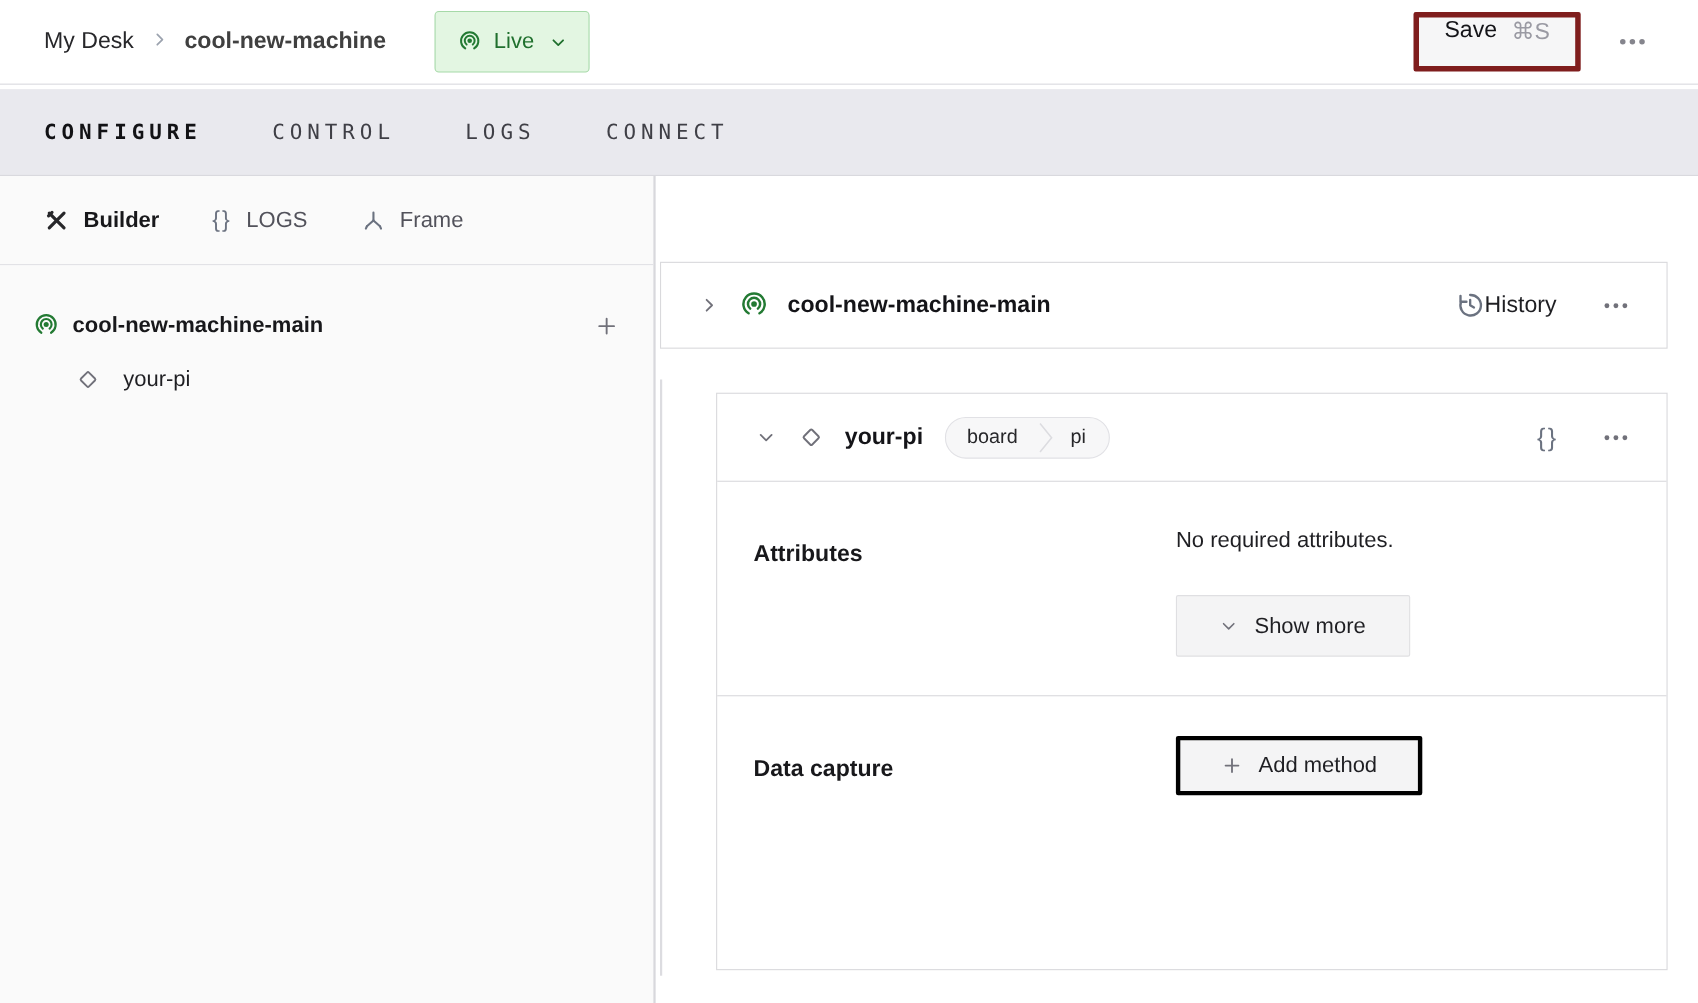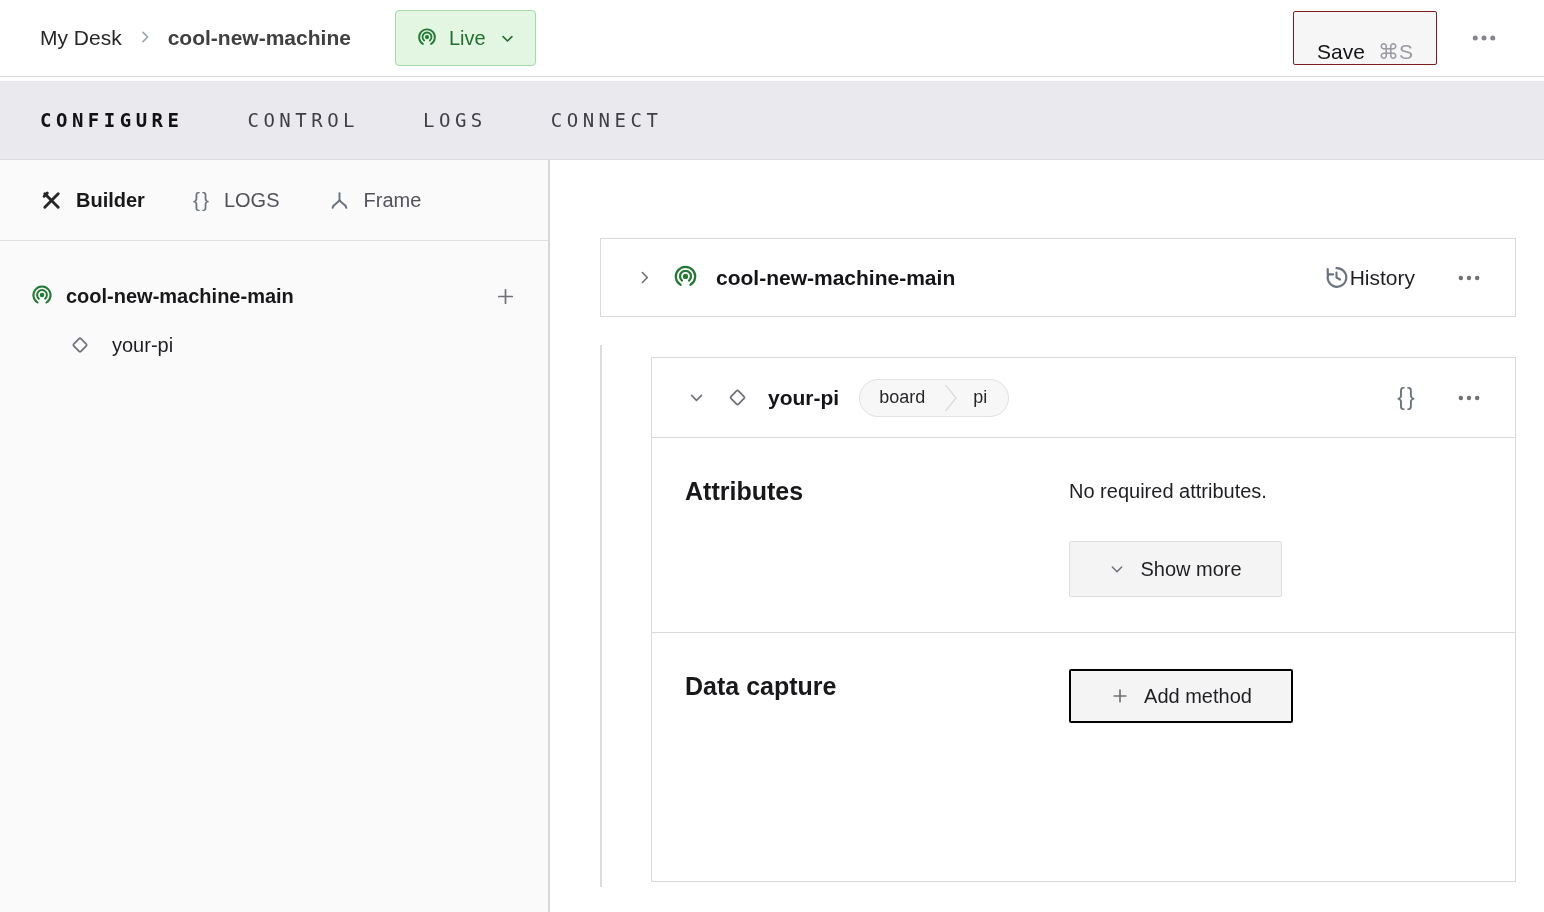--- a/index.html
+++ b/index.html
@@ -23,41 +23,41 @@
   .crumbs { display:flex; align-items:center; gap:15px; font-size:21px; color:#27272a; }
   .crumb-current { font-weight:700; color:#404040; }
   .live-badge {
     margin-left:44px; height:56px; padding:0 20px;
     display:flex; align-items:center; gap:11px;
     background:#e3f6e2; border:1px solid #a6d9a8; border-radius:4px;
     color:#20702e; font-size:20px; font-weight:500;
   }
   .header-right { display:flex; align-items:center; gap:25px; }
   .save-btn {
-    height:54px; padding:0 23px; display:flex; align-items:flex-end; gap:13px;
-    background:#f6f6f7; border:1px solid #7f1d1d; border-radius:2px;
+    height:54px; padding:0 23px; display:flex; align-items:flex-start; gap:13px;
+    background:#f6f6f7; border:5px solid #7f1d1d; border-radius:2px;
     font-size:21px; color:#141418;
   }
   .save-shortcut { color:#9a9aa3; }
   .icon-btn { background:none; border:none; display:flex; align-items:center; justify-content:center; }
 
   
   .tabbar {
     position:absolute; left:0; top:81px; width:1544px; height:79px;
     background:#e9e9ee; border-bottom:1px solid #d9d9de;
     display:flex; align-items:center; gap:64px; padding-left:40px;
     font-family:"DejaVu Sans Mono","Liberation Mono",monospace;
     font-size:19px; letter-spacing:4.5px; color:#3f3f46;
   }
   .tab { background:none; border:none; font:inherit; letter-spacing:inherit; color:inherit; padding:0; }
   .tab.active { font-weight:700; color:#121215; }
 
   
   .sidebar {
-    position:absolute; left:0; top:160px; width:550px; height:752px;
+    position:absolute; left:0; top:160px; width:596px; height:752px;
     background:#fafafa; border-right:2px solid #d8d8dc;
   }
   .view-tabs {
     height:81px; border-bottom:1px solid #e2e2e6;
     display:flex; align-items:center; gap:48px; padding-left:40px;
   }
   .view-tab { background:none; border:none; display:flex; align-items:center; gap:13px; font-size:20px; color:#52525b; }
   .view-tab.active { color:#18181b; font-weight:700; }
   .braces-glyph { font-size:21px; color:#6b7280; letter-spacing:2px; font-weight:400; }
   .tree { padding-top:29px; }
@@ -88,37 +88,37 @@
     background:#f7f7f8; border:1px solid #e1e1e5;
     display:flex; align-items:center; font-size:18px; color:#27272a; overflow:hidden;
   }
   .pill-seg { padding:0 19px; }
   .pill-seg.model { padding:0 21px 0 15px; }
 
   .section-row { position:relative; }
   .row-attributes { height:194px; }
   .row-depends  { height:127px; border-top:1px solid #d9d9dc; }
   .row-capture  { height:124px; border-top:1px solid #d9d9dc; }
-  .section-label { position:absolute; left:33px; top:39px; font-size:25px; font-weight:700; color:#18181b; }
+  .section-label { position:absolute; left:33px; top:54px; font-size:21px; font-weight:700; color:#18181b; }
   .attr-empty { position:absolute; left:417px; top:42px; font-size:20px; color:#1f1f23; }
   .show-more-btn {
     position:absolute; left:417px; top:103px; width:213px; height:56px;
     background:#f4f4f5; border:1px solid #dfdfe2; border-radius:2px;
     display:flex; align-items:center; justify-content:center; gap:15px;
     font-size:20px; color:#1f1f23;
   }
   .depends-select {
     position:absolute; left:417px; top:37px; width:400px; height:51px;
     background:#fff; border:1px solid #c4c4ca; border-radius:2px;
     display:flex; align-items:center; justify-content:space-between;
     padding:0 17px 0 20px; font-size:20px; color:#8b93a7; cursor:pointer;
   }
   .add-method-btn {
     position:absolute; left:417px; top:36px; width:224px; height:54px;
-    background:#f4f4f5; border:2px solid #000000; border-radius:2px;
+    background:#f4f4f5; border:4px solid #000000; border-radius:2px;
     display:flex; align-items:center; justify-content:center; gap:14px;
     font-size:20px; color:#1f1f23;
   }
 </style>
 </head>
 <body>
 
 <header class="header">
   <div class="header-left">
     <nav class="crumbs">

